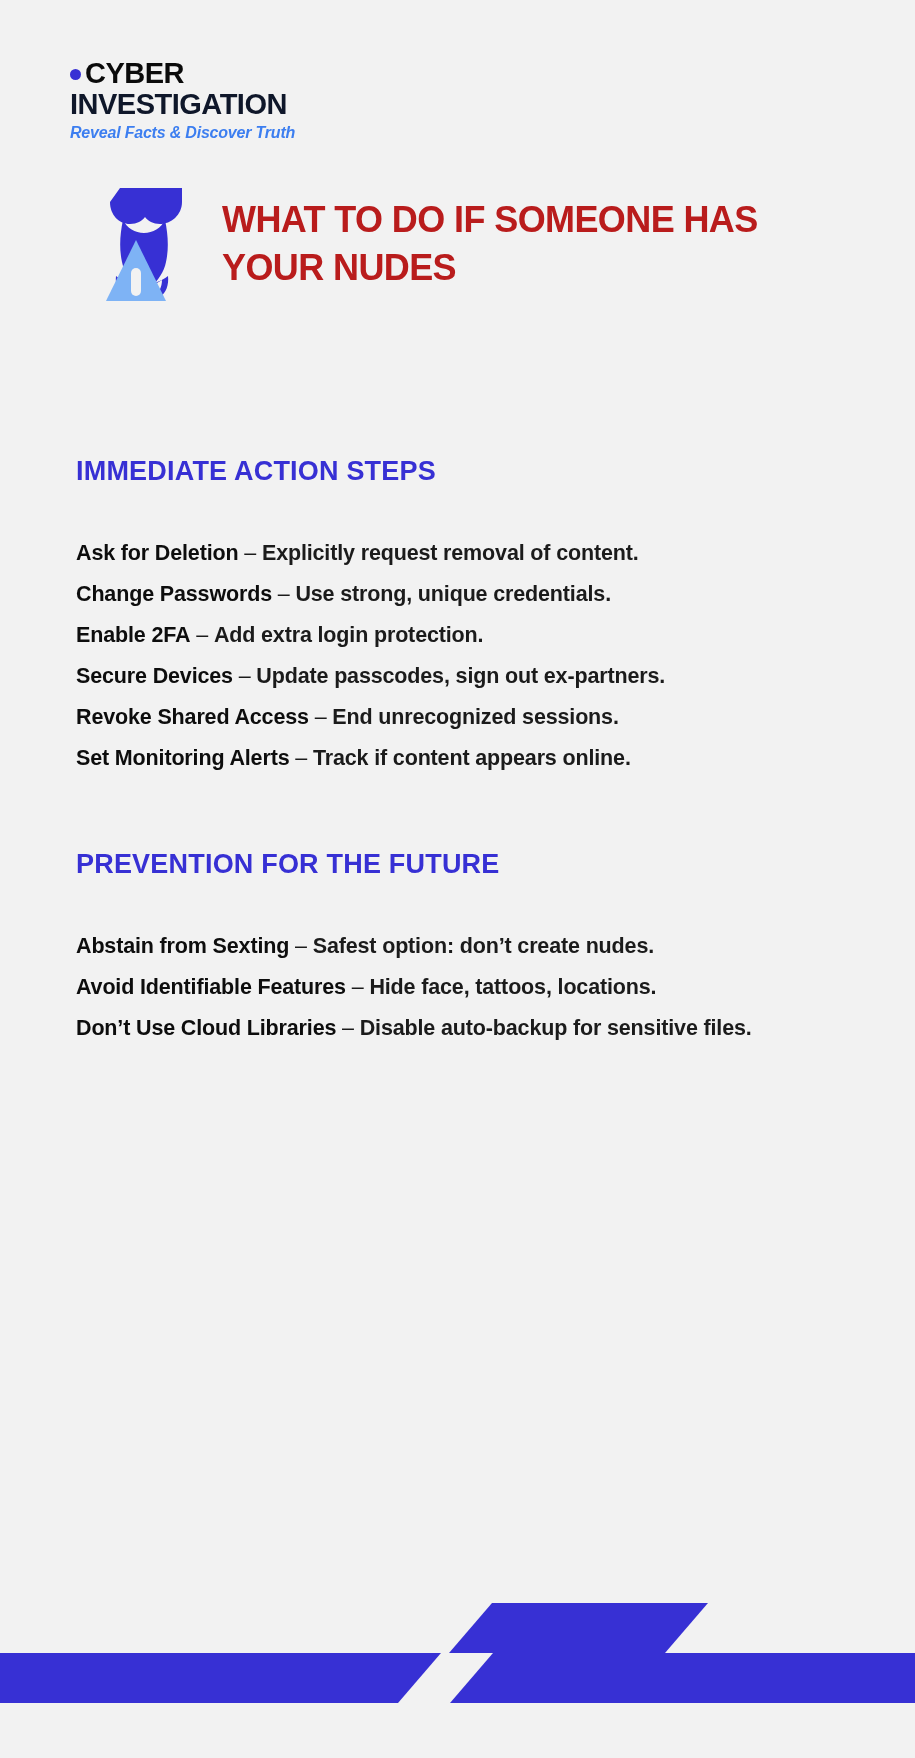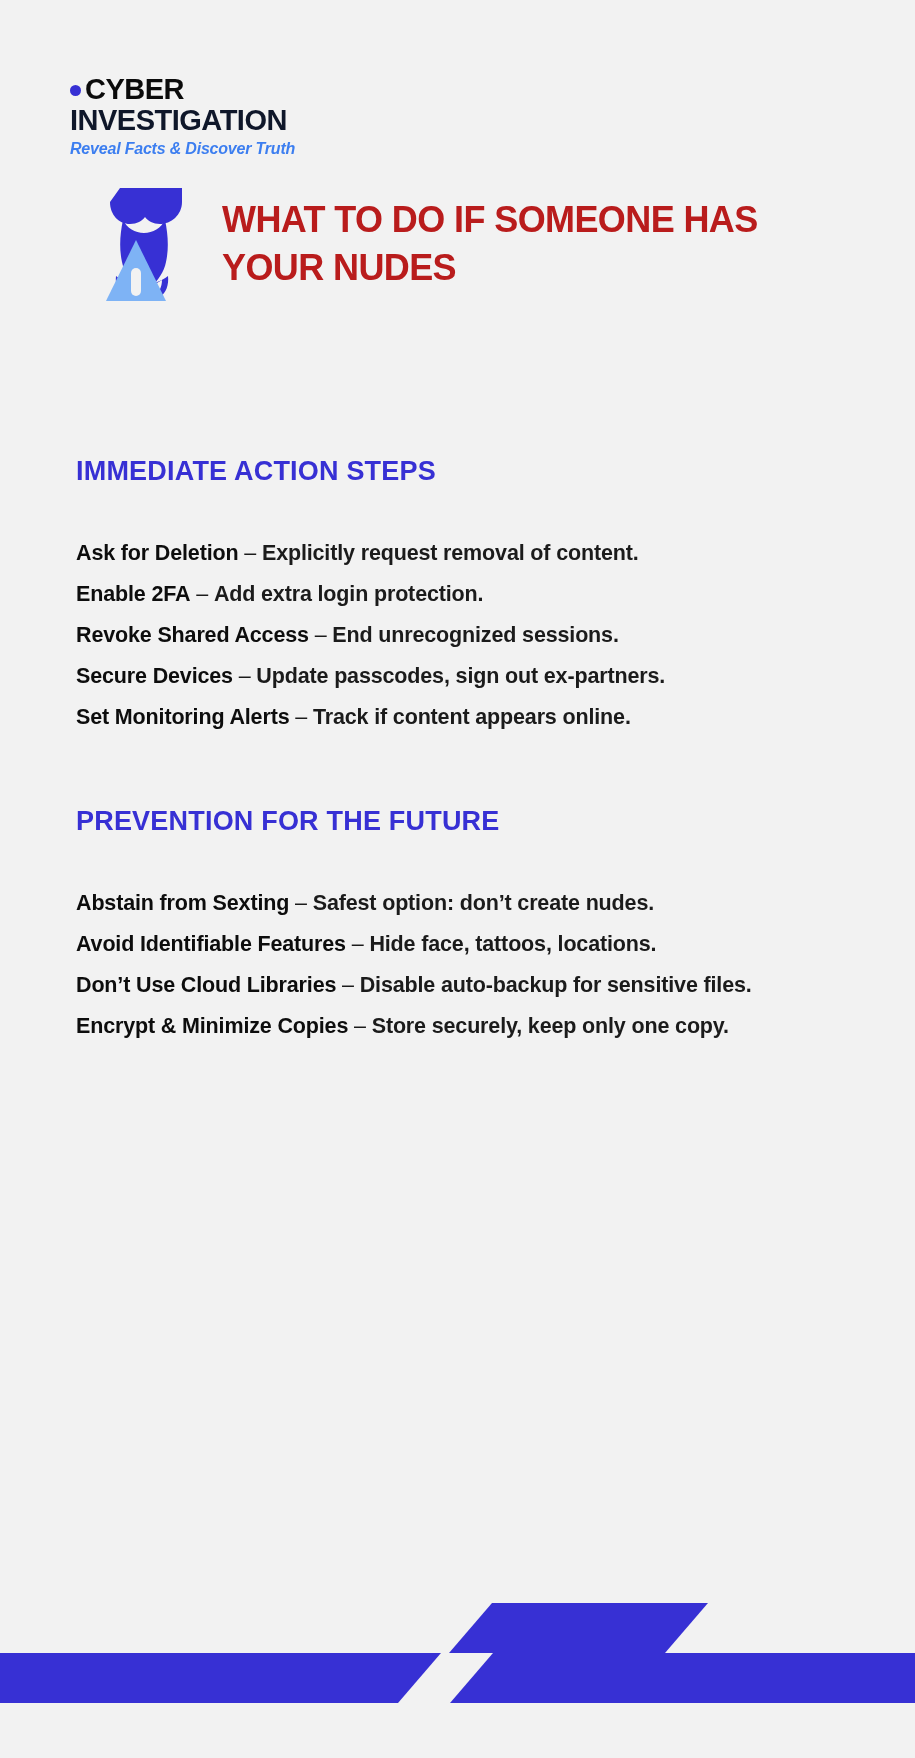--- a/index.html
+++ b/index.html
@@ -20,21 +20,21 @@
     width: 915px;
     height: 1758px;
     background: #f2f2f2;
     overflow: hidden;
   }
 
   
   .logo {
     position: absolute;
     left: 70px;
-    top: 74px;
+    top: 58px;
     width: 420px;
   }
   .logo-line1 {
     display: flex;
     align-items: center;
     gap: 4px;
     height: 30px;
   }
   .logo-dot {
     width: 11px;
@@ -102,21 +102,21 @@
     max-width: 620px;
   }
 
   
   .section {
     position: absolute;
     left: 76px;
     width: 790px;
   }
   .section-1 { top: 455px; }
-  .section-2 { top: 805px; }
+  .section-2 { top: 848px; }
 
   .section-heading {
     font-family: "Liberation Sans", sans-serif;
     font-size: 27px;
     font-weight: bold;
     letter-spacing: 0.2px;
     color: #3730d4;
     margin: 0 0 46px 0;
     line-height: 32px;
   }
@@ -197,33 +197,38 @@
 
   <div class="section section-1">
     <h2 class="section-heading">IMMEDIATE ACTION STEPS</h2>
     <ul class="item-list">
       <li class="item">
         <span class="term">Ask for Deletion</span>
         <span class="dash">–</span>
         <span class="desc">Explicitly request removal of content.</span>
       </li>
       <li class="item">
+        <span class="term">Change Passwords</span>
+        <span class="dash">–</span>
+        <span class="desc">Use strong, unique credentials.</span>
+      </li>
+      <li class="item">
         <span class="term">Enable 2FA</span>
         <span class="dash">–</span>
         <span class="desc">Add extra login protection.</span>
       </li>
       <li class="item">
+        <span class="term">Secure Devices</span>
+        <span class="dash">–</span>
+        <span class="desc">Update passcodes, sign out ex-partners.</span>
+      </li>
+      <li class="item">
         <span class="term">Revoke Shared Access</span>
         <span class="dash">–</span>
         <span class="desc">End unrecognized sessions.</span>
-      </li>
-      <li class="item">
-        <span class="term">Secure Devices</span>
-        <span class="dash">–</span>
-        <span class="desc">Update passcodes, sign out ex-partners.</span>
       </li>
       <li class="item">
         <span class="term">Set Monitoring Alerts</span>
         <span class="dash">–</span>
         <span class="desc">Track if content appears online.</span>
       </li>
     </ul>
   </div>
 
   <div class="section section-2">
@@ -237,25 +242,20 @@
       <li class="item">
         <span class="term">Avoid Identifiable Features</span>
         <span class="dash">–</span>
         <span class="desc">Hide face, tattoos, locations.</span>
       </li>
       <li class="item">
         <span class="term">Don’t Use Cloud Libraries</span>
         <span class="dash">–</span>
         <span class="desc">Disable auto-backup for sensitive files.</span>
       </li>
-      <li class="item">
-        <span class="term">Encrypt &amp; Minimize Copies</span>
-        <span class="dash">–</span>
-        <span class="desc">Store securely, keep only one copy.</span>
-      </li>
     </ul>
   </div>
 
   <div class="footer-deco">
     <svg width="915" height="180" viewBox="0 0 915 180" xmlns="http://www.w3.org/2000/svg">
 
       <polygon points="0,75 441,75 398,125 0,125" fill="#3730d4"></polygon>
 
       <polygon points="493,75 915,75 915,125 450,125" fill="#3730d4"></polygon>
 

